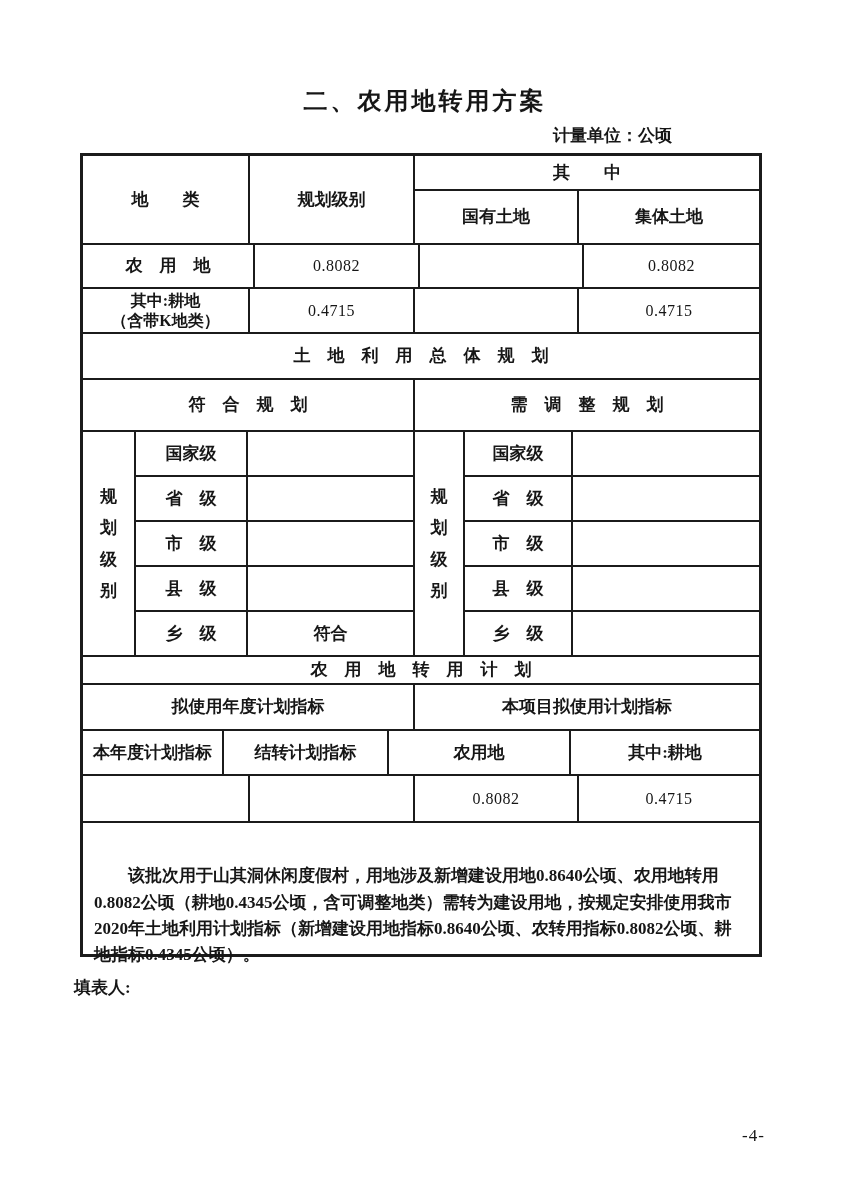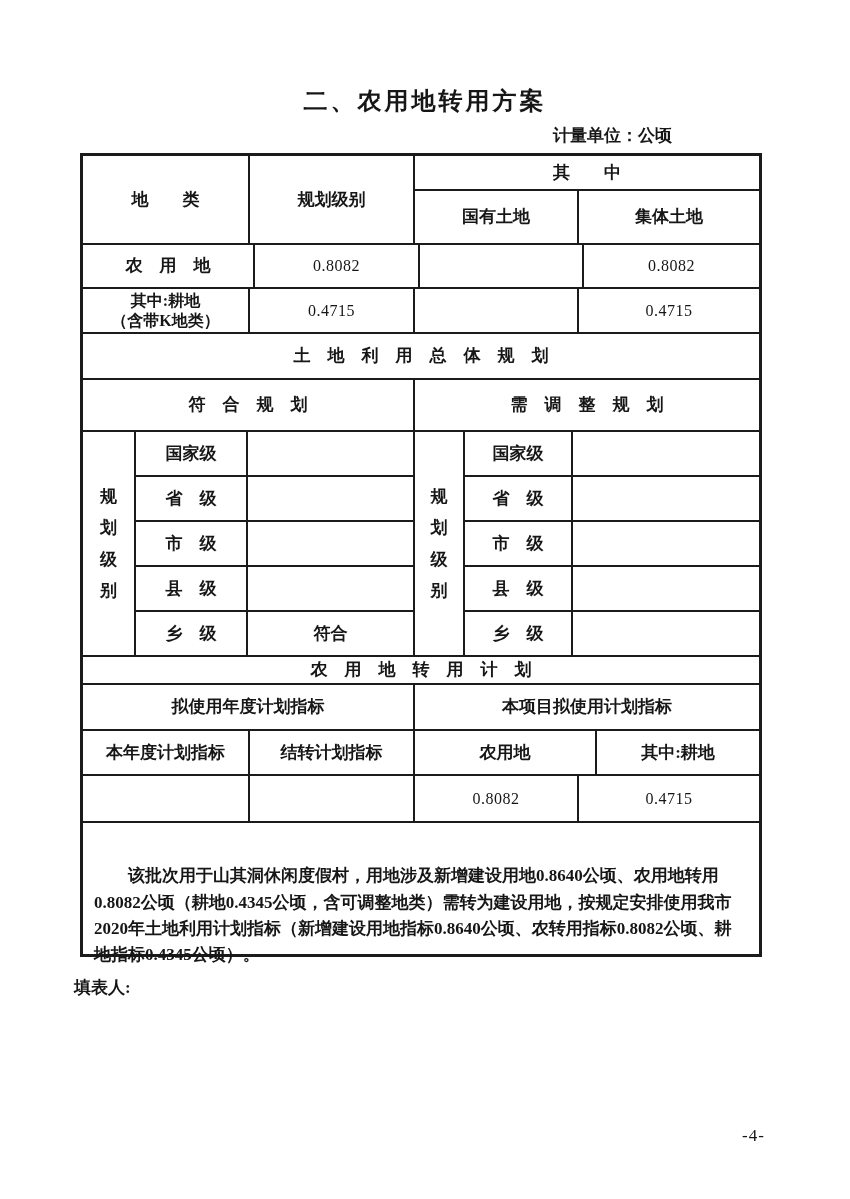--- a/index.html
+++ b/index.html
@@ -155,21 +155,21 @@
   <div class="row" style="height:26px">
     <div class="cell" style="flex:1">农　用　地　转　用　计　划</div>
   </div>
 
   <div class="row" style="height:44px">
     <div class="cell" style="width:330px">拟使用年度计划指标</div>
     <div class="cell" style="flex:1">本项目拟使用计划指标</div>
   </div>
 
   <div class="row" style="height:43px">
-    <div class="cell" style="width:165px">本年度计划指标</div>
+    <div class="cell" style="width:139px">本年度计划指标</div>
     <div class="cell" style="width:163px">结转计划指标</div>
     <div class="cell" style="width:180px">农用地</div>
     <div class="cell" style="flex:1">其中:耕地</div>
   </div>
 
   <div class="row" style="height:45px">
     <div class="cell num" style="width:165px"></div>
     <div class="cell num" style="width:163px"></div>
     <div class="cell num" style="width:162px">0.8082</div>
     <div class="cell num" style="flex:1">0.4715</div>

